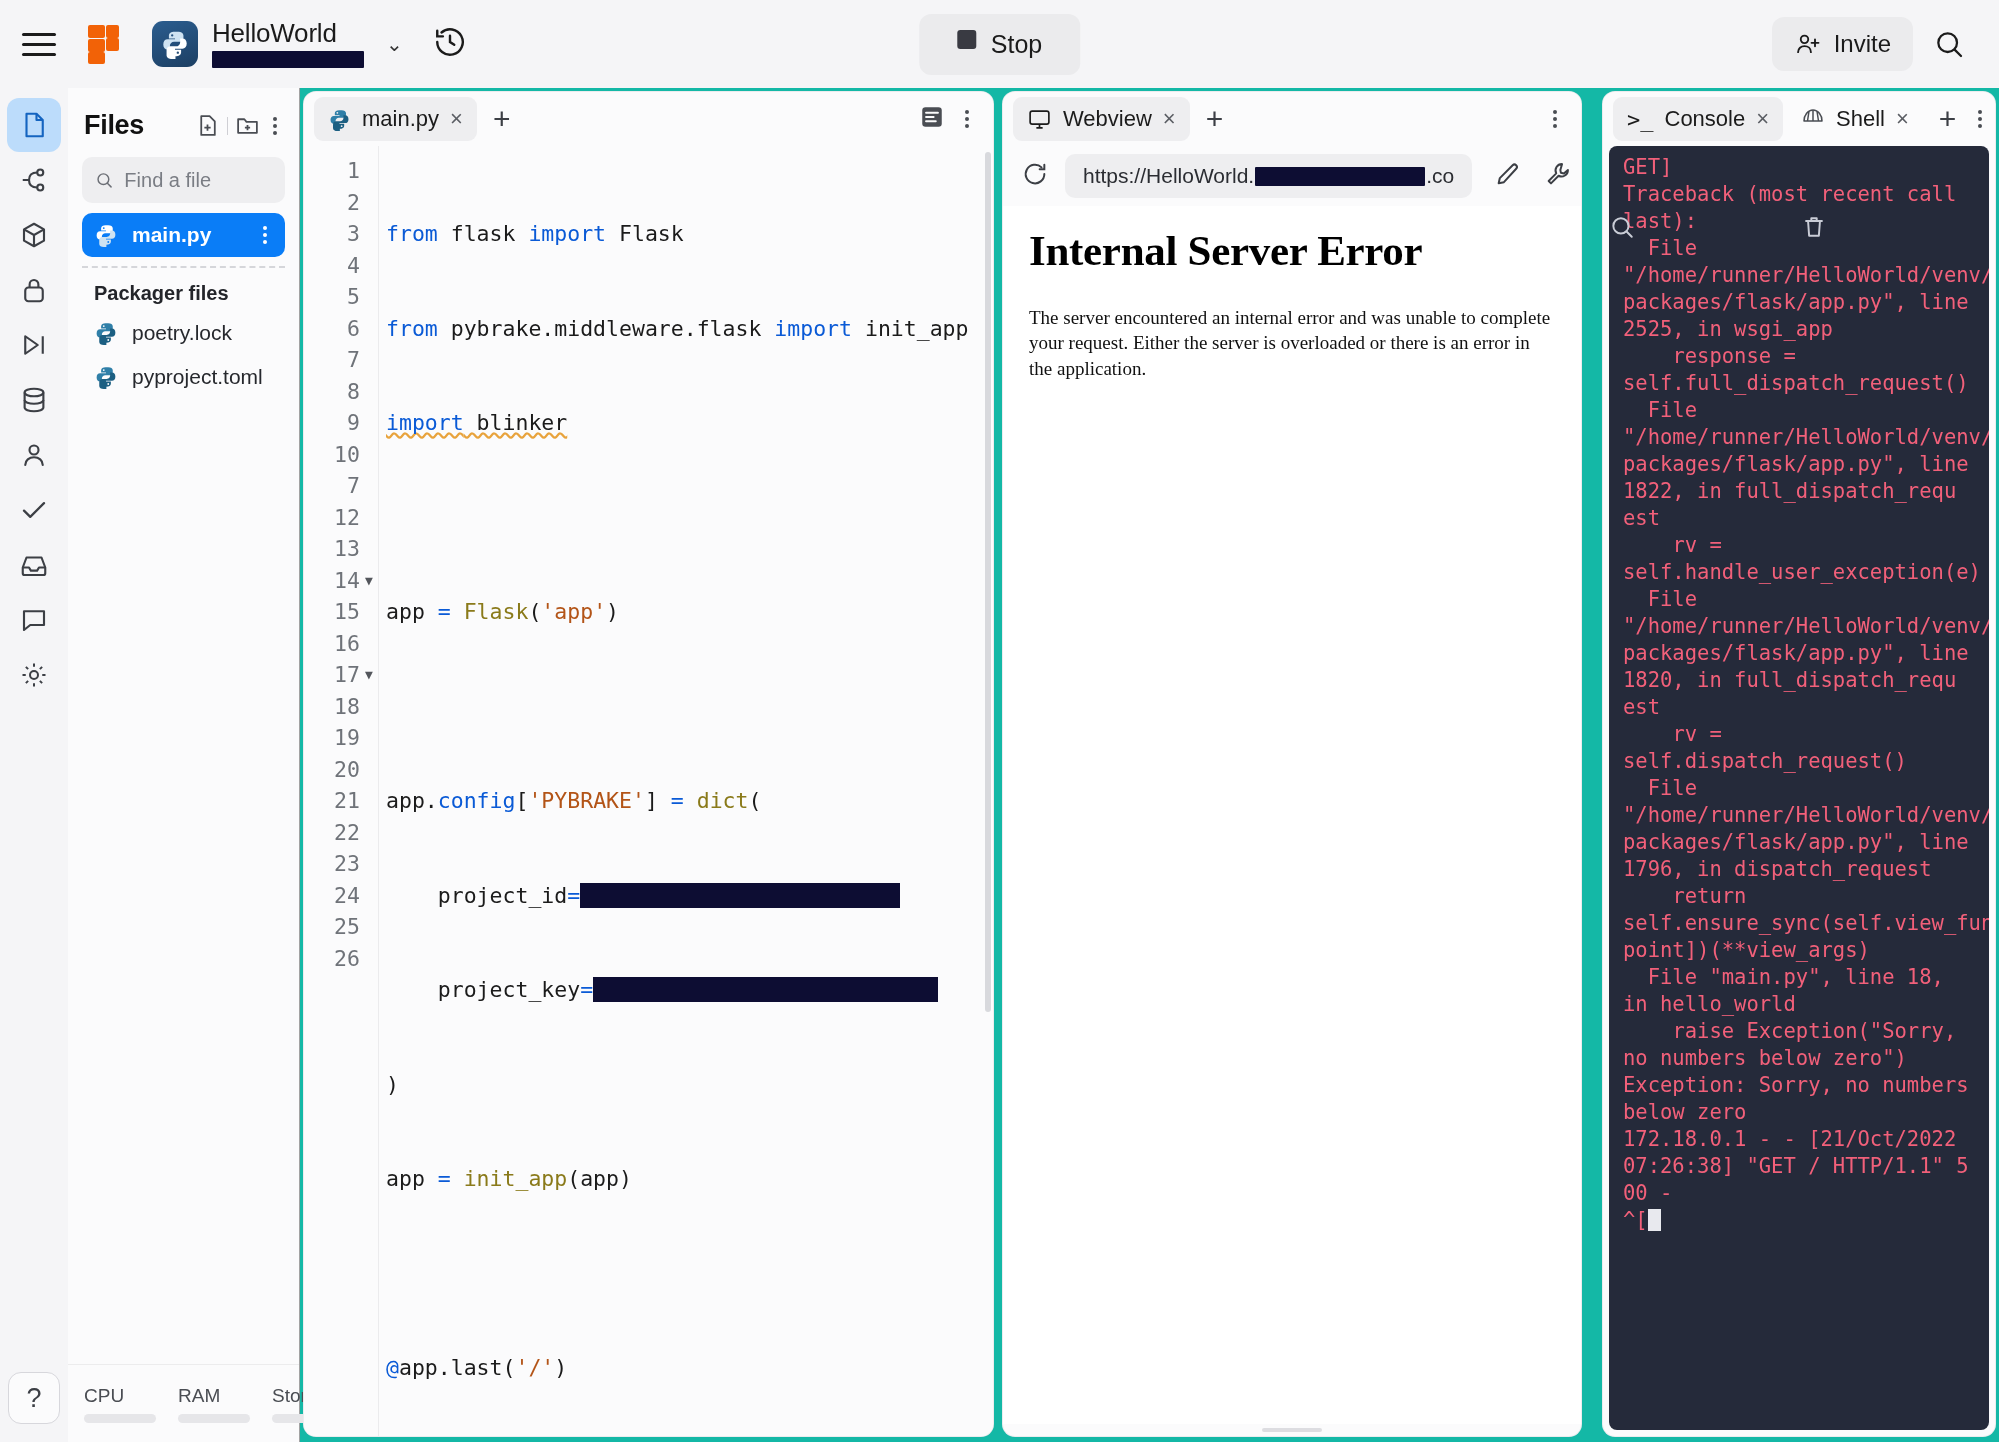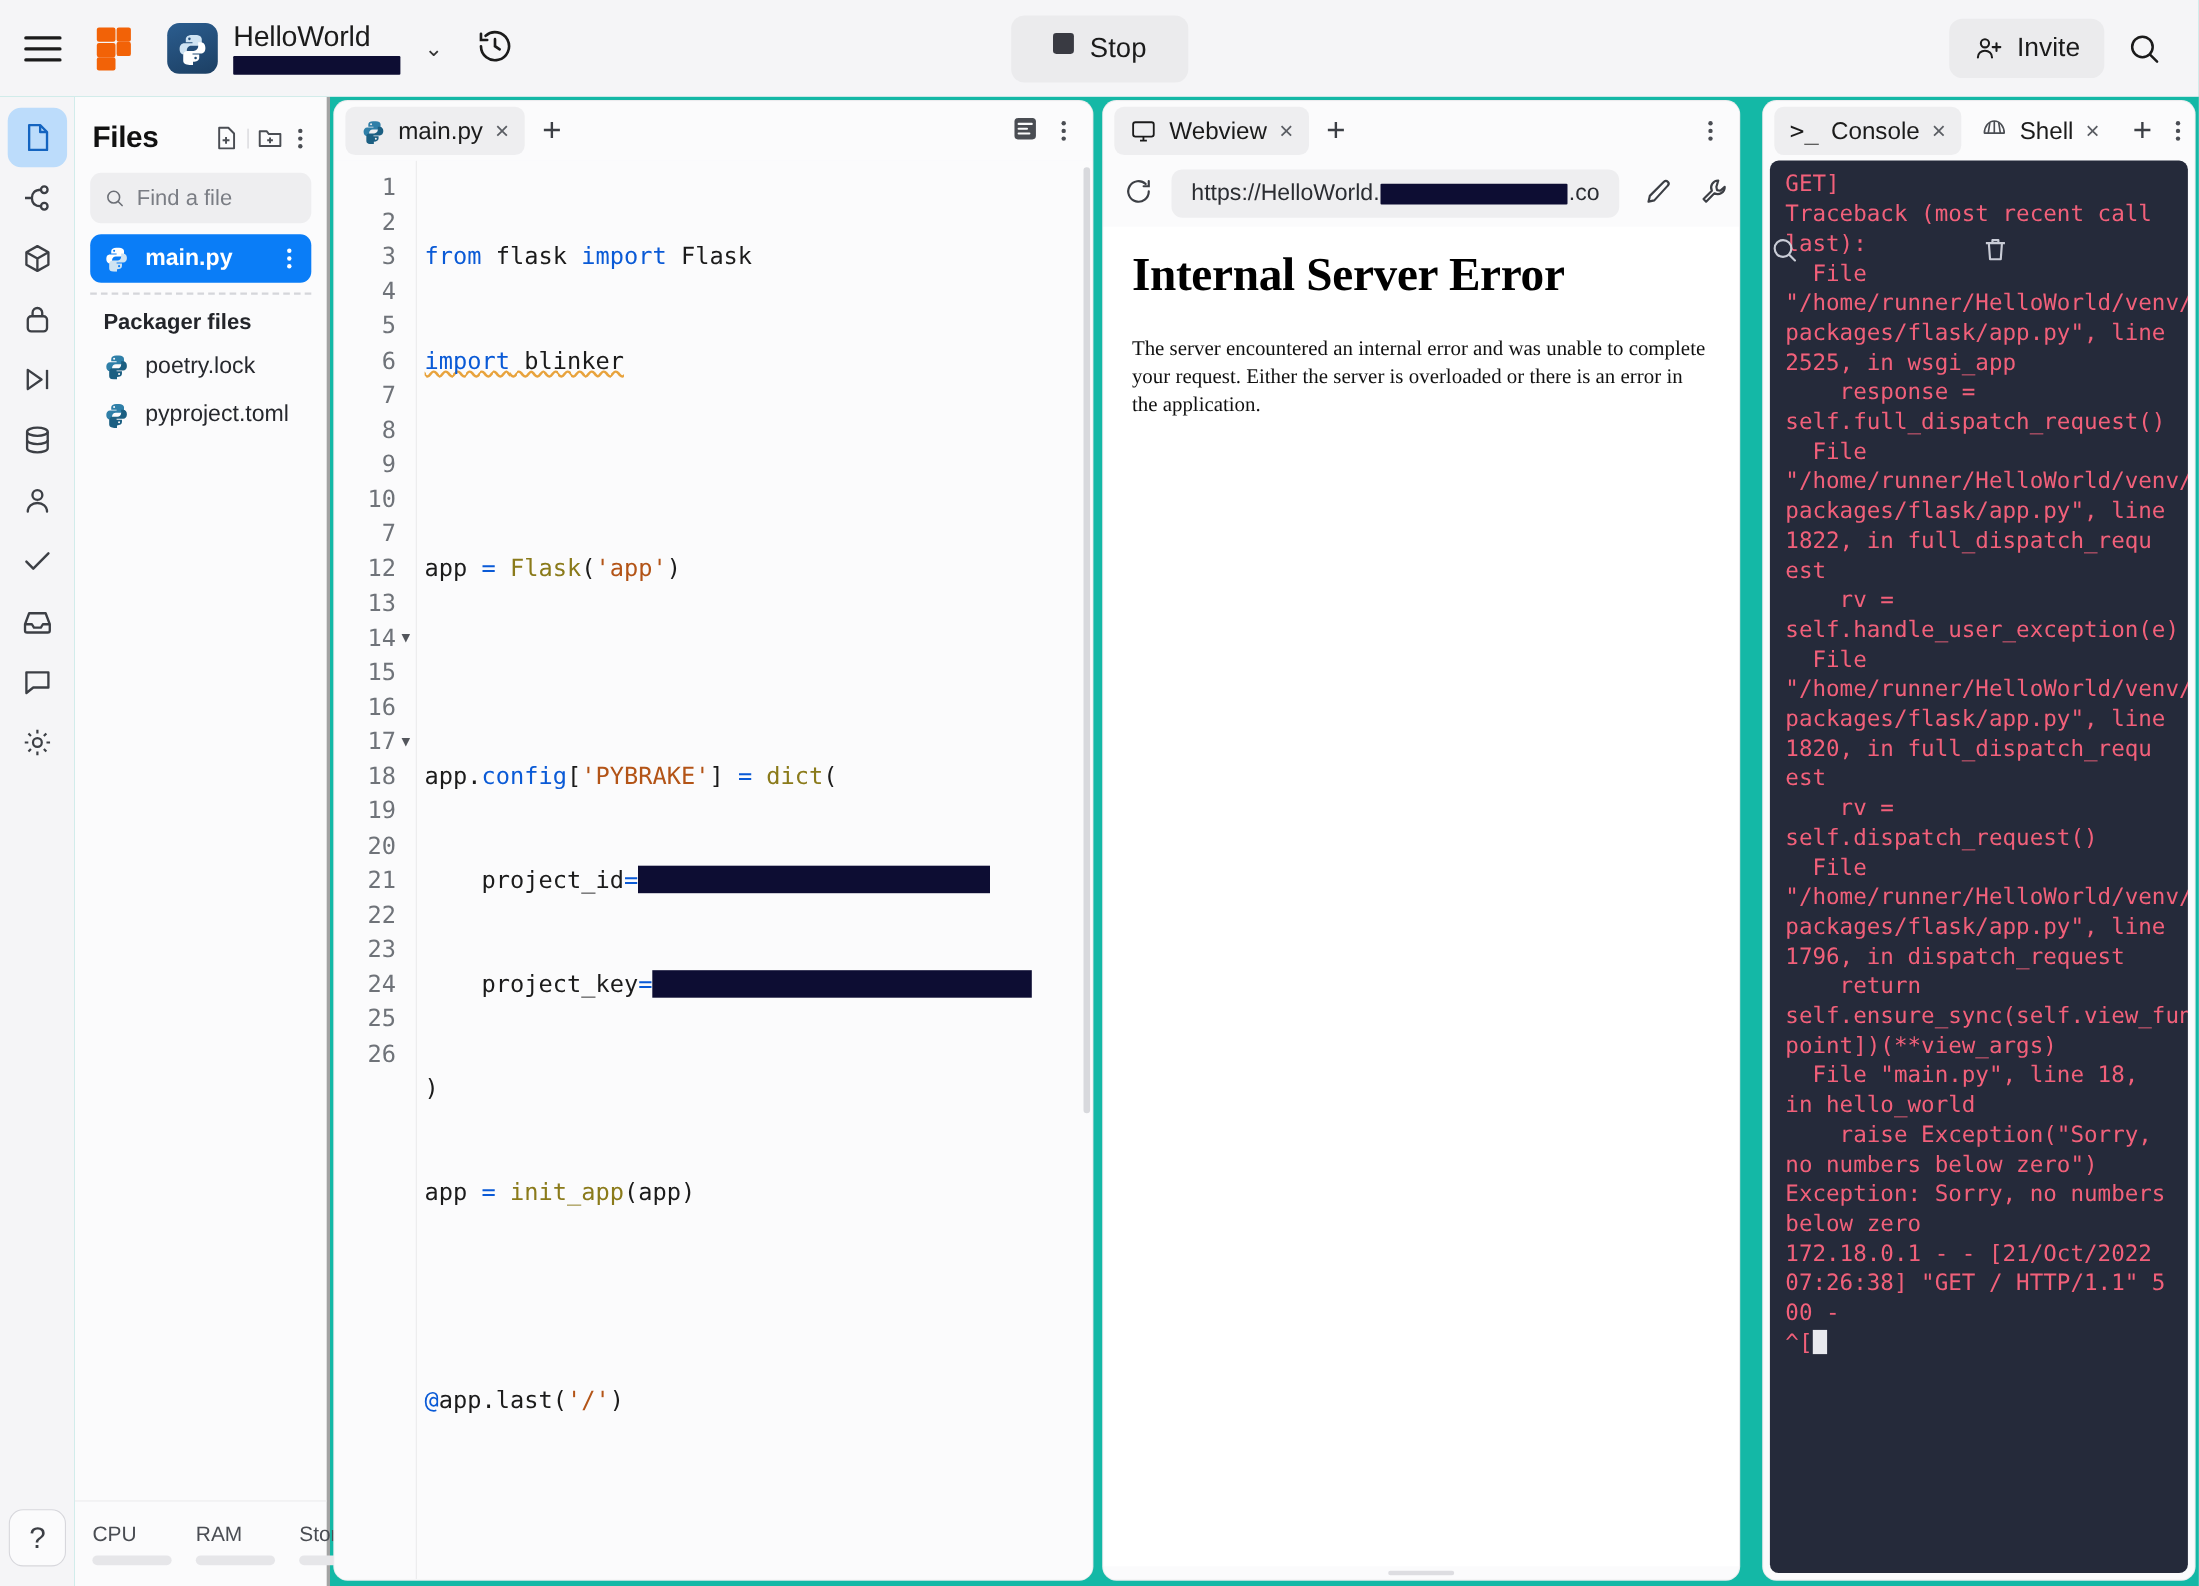--- a/index.html
+++ b/index.html
@@ -64,21 +64,21 @@
   .rail-btn { width:54px; height:54px; border-radius:12px; display:flex; align-items:center; justify-content:center;
     margin-bottom:1px; cursor:pointer; color:#3c3f45; }
   .rail-btn.active { background:#bcdcfb; color:#1464c0; }
   .rail-spacer { flex:1; }
   .help-btn { width:52px; height:52px; border:1.5px solid #d7d7dc; border-radius:13px;
     display:flex; align-items:center; justify-content:center; font-size:27px; color:#3c3f45;
     margin-bottom:18px; cursor:pointer; background:#fbfbfc;}
 
   
   .files-panel { width:232px; flex:0 0 232px; background:#fbfbfc; display:flex; flex-direction:column;
-    border-right:3px solid #a3a3a3; }
+    border-right:1px solid #a3a3a3; }
   .files-head { display:flex; align-items:center; padding:22px 16px 10px 16px; }
   .files-title { font-size:27px; font-weight:bold; color:#111; letter-spacing:-.3px;}
   .files-actions { margin-left:auto; display:flex; align-items:center; gap:7px; color:#4a4d53;}
   .files-actions .ic { cursor:pointer; display:flex; }
   .vdiv { width:1px; height:18px; background:#cfcfd4; }
   .kebab { display:flex; flex-direction:column; gap:3px; cursor:pointer; padding:3px 6px;}
   .kebab i { width:4px; height:4px; background:#4a4d53; border-radius:50%; display:block;}
 
   .find-box { margin:6px 14px 0 14px; background:#eeeef0; border-radius:10px; height:46px;
     display:flex; align-items:center; padding:0 13px; gap:11px; cursor:text;}
@@ -457,20 +457,21 @@
               <div class="ln"></div>
             <div class="ln"></div>
               <div class="ln"></div>
               <div class="ln"></div>
               <div class="ln"></div>
             <div class="ln"></div>
               <div class="ln"></div>
           </div>
           <div class="code">
             <div class="ln"><span class="kw">from</span><span class="plain"> flask </span><span class="kw">import</span><span class="plain"> Flask</span></div>
+            <div class="ln"><span class="kw">from</span><span class="plain"> pybrake.middleware.flask </span><span class="kw">import</span><span class="plain"> init_app</span></div>
             <div class="ln"><span class="kw squig">import</span><span class="plain squig"> blinker</span></div>
             <div class="ln"></div>
             <div class="ln"><span class="plain">app </span><span class="kw">=</span><span class="fn"> Flask</span><span class="plain">(</span><span class="str">'app'</span><span class="plain">)</span></div>
             <div class="ln"></div>
             <div class="ln"><span class="plain">app.</span><span class="dec">config</span><span class="plain">[</span><span class="str">'PYBRAKE'</span><span class="plain">] </span><span class="kw">=</span><span class="fn"> dict</span><span class="plain">(</span></div>
             <div class="ln"><span class="plain">    project_id</span><span class="kw">=</span><span class="redact-inline" style="width:320px"></span></div>
             <div class="ln"><span class="plain">    project_key</span><span class="kw">=</span><span class="redact-inline" style="width:345px"></span></div>
             <div class="ln"><span class="plain">)</span></div>
             <div class="ln"><span class="plain">app </span><span class="kw">=</span><span class="fn"> init_app</span><span class="plain">(app)</span></div>
             <div class="ln"></div>

